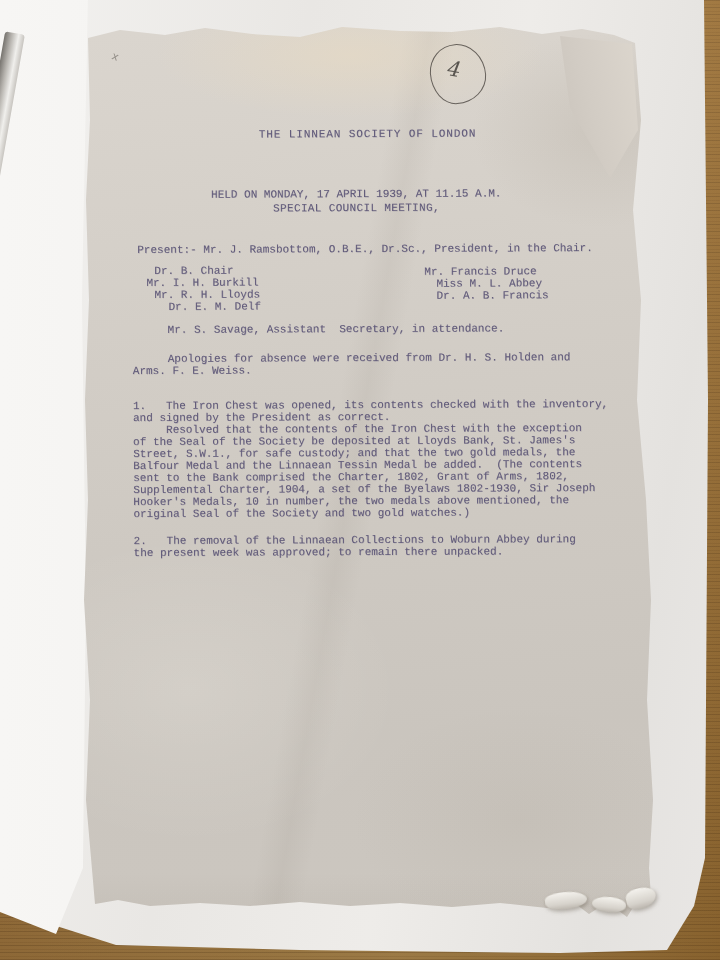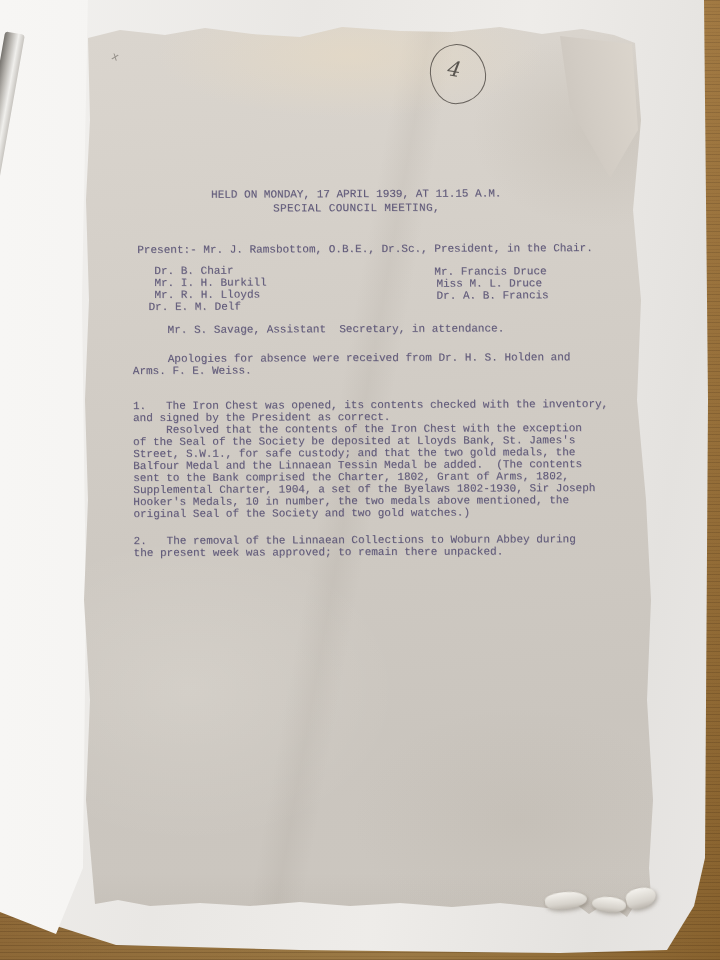--- a/index.html
+++ b/index.html
@@ -99,32 +99,33 @@
 
 <div class="layer main-sheet">
   <div class="flap-topright"></div>
 
   <div class="page-circle">
     <span class="num">4</span>
   </div>
   <span class="pencil-mark">x</span>
 
   <div class="typed">
+    <span class="t head" style="left:260px;top:128px">THE LINNEAN SOCIETY OF LONDON</span>
     <span class="t head2" style="left:274px;top:163px">SPECIAL COUNCIL MEETING,</span>
     <span class="t" style="left:212px;top:188px">HELD ON MONDAY, 17 APRIL 1939, AT 11.15 A.M.</span>
 
     <span class="t" style="left:138px;top:243px">Present:- Mr. J. Ramsbottom, O.B.E., Dr.Sc., President, in the Chair.</span>
 
     <span class="t" style="left:155px;top:264px">Dr. B. Chair</span>
-    <span class="t" style="left:155px;top:276px">Mr. I. H. Burkill</span>
+    <span class="t" style="left:147px;top:276px">Mr. I. H. Burkill</span>
     <span class="t" style="left:155px;top:288px">Mr. R. H. Lloyds</span>
-    <span class="t" style="left:149px;top:300px">Dr. E. M. Delf</span>
+    <span class="t" style="left:169px;top:300px">Dr. E. M. Delf</span>
 
-    <span class="t" style="left:435px;top:266px">Mr. Francis Druce</span>
-    <span class="t" style="left:437px;top:278px">Miss M. L. Druce</span>
+    <span class="t" style="left:425px;top:266px">Mr. Francis Druce</span>
+    <span class="t" style="left:437px;top:278px">Miss M. L. Abbey</span>
     <span class="t" style="left:437px;top:290px">Dr. A. B. Francis</span>
 
     <span class="t" style="left:168px;top:323px">Mr. S. Savage, Assistant  Secretary, in attendance.</span>
 
     <span class="t" style="left:168px;top:352px">Apologies for absence were received from Dr. H. S. Holden and</span>
     <span class="t" style="left:133px;top:364px">Arms. F. E. Weiss.</span>
 
     <span class="t" style="left:133px;top:399px">1.   The Iron Chest was opened, its contents checked with the inventory,</span>
     <span class="t" style="left:133px;top:411px">and signed by the President as correct.</span>
     <span class="t" style="left:133px;top:423px">     Resolved that the contents of the Iron Chest with the exception</span>

